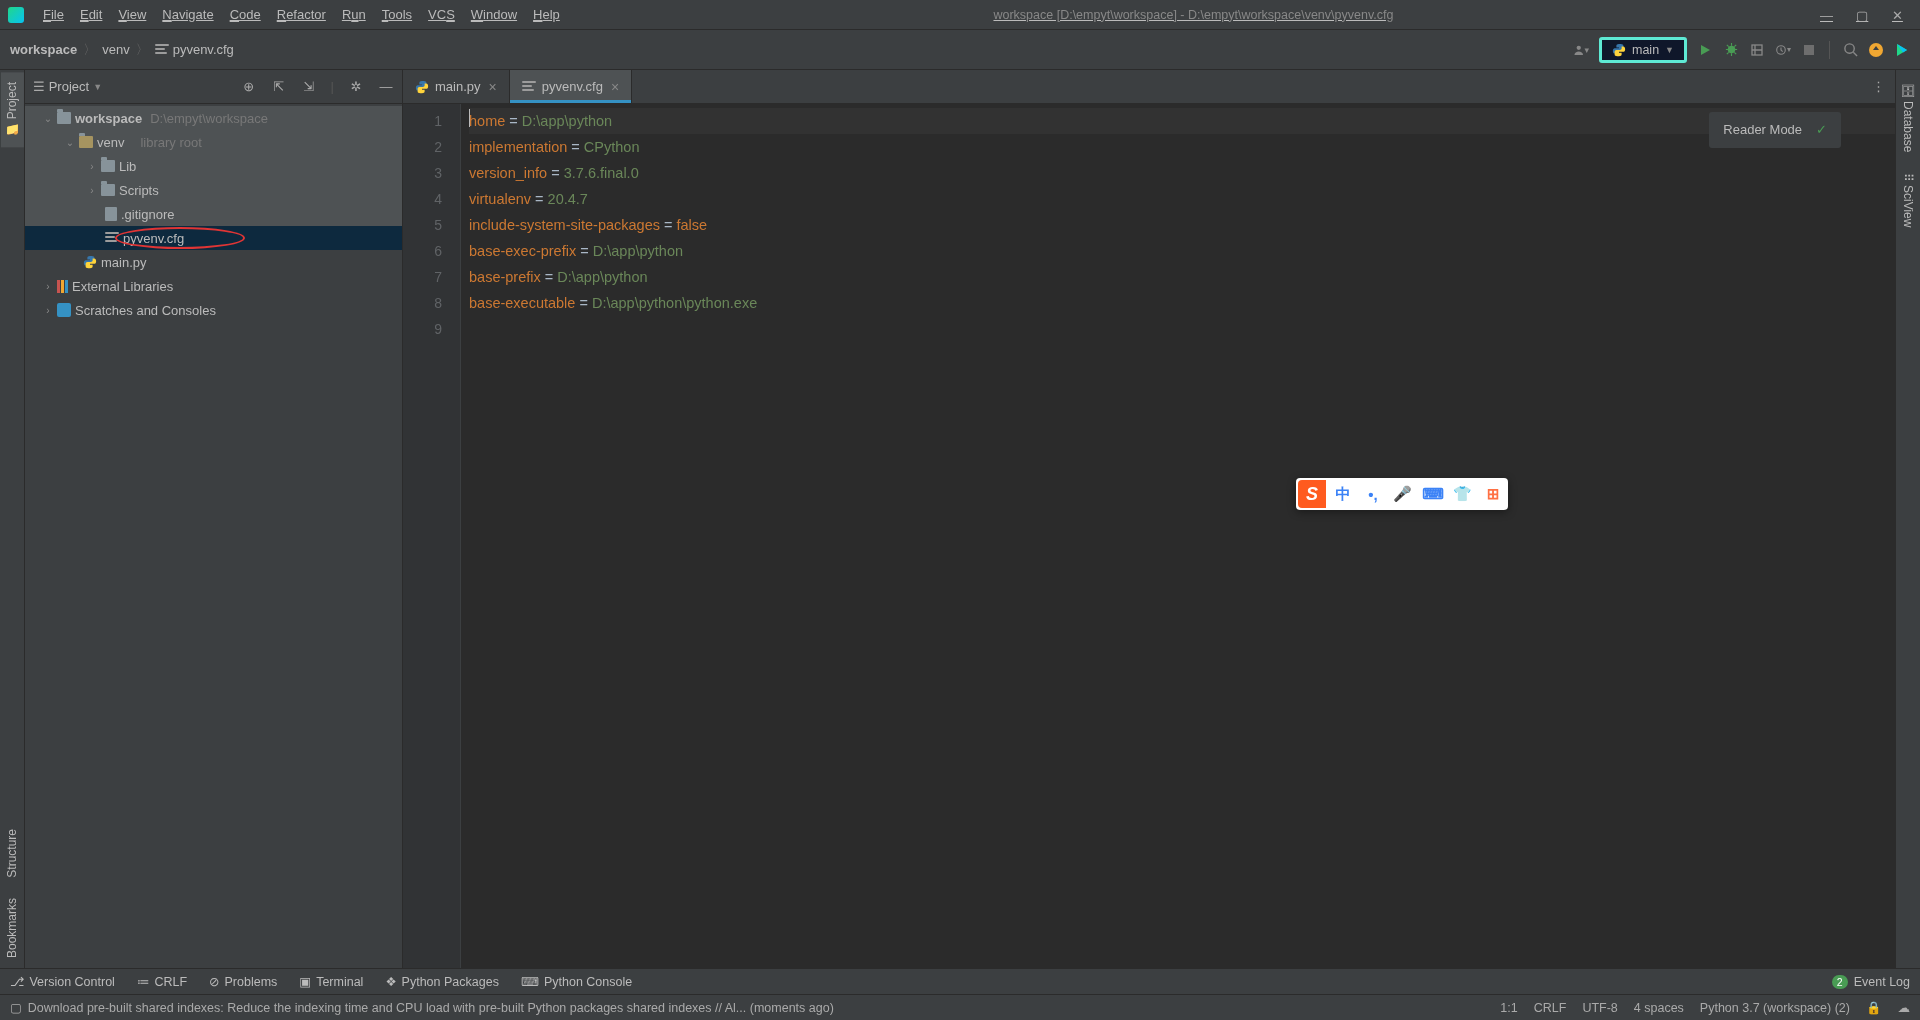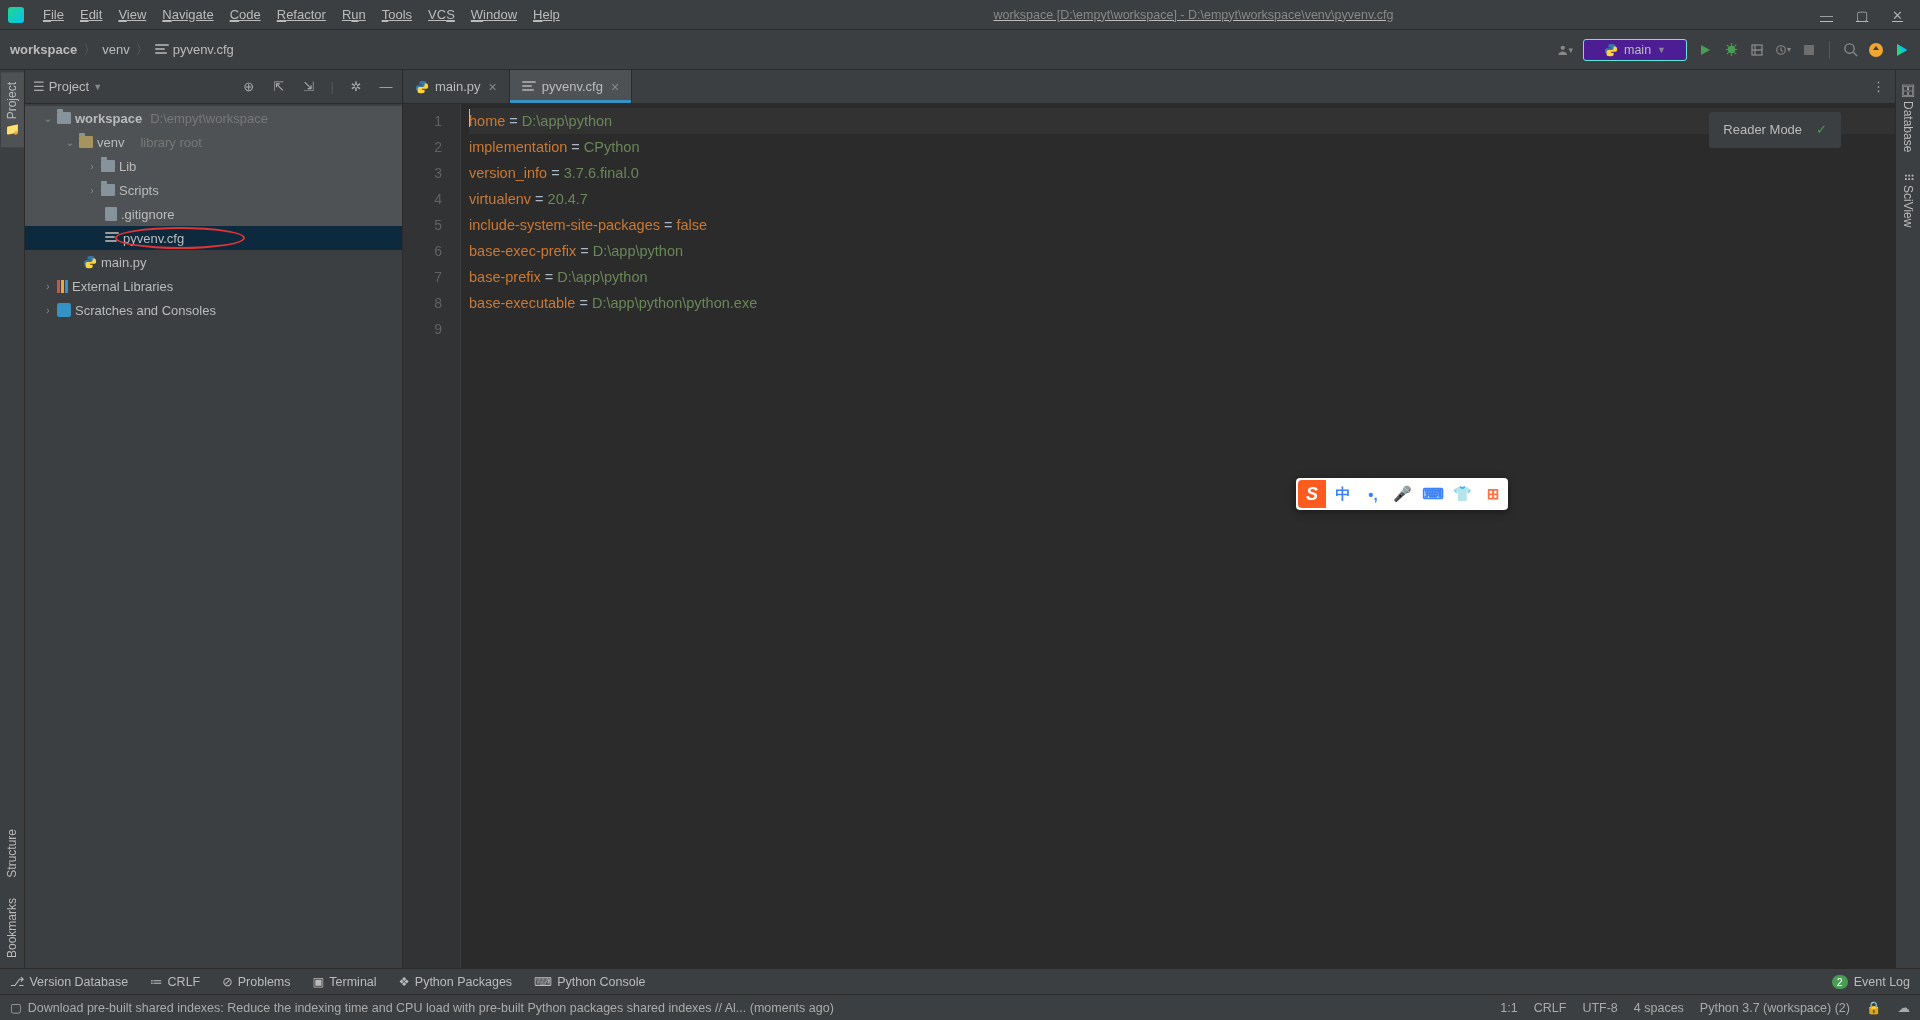--- a/index.html
+++ b/index.html
@@ -10,21 +10,21 @@
 .menu-item { padding:3px 7px; cursor:default; }
 .menu-item u { text-decoration:underline; text-underline-offset:2px; }
 .title-text { flex:1; text-align:center; color:#888; font-size:12.5px; }
 .win-ctrl { display:flex; gap:22px; margin-right:6px; }
 .win-btn { width:14px; height:14px; color:#aaa; cursor:default; }
 .navbar { height:40px; background:#3c3f41; border-bottom:1px solid #2b2b2b; display:flex; align-items:center; padding:0 10px; }
 .crumbs { display:flex; align-items:center; gap:6px; font-size:13px; }
 .crumb-sep { color:#666; }
 .crumb-file { display:flex; align-items:center; gap:4px; }
 .nav-right { margin-left:auto; display:flex; align-items:center; gap:10px; }
-.run-cfg { background:#4c1d95; border:1px solid #5eead4; border-radius:3px; padding:3px 20px; display:flex; align-items:center; gap:6px; font-size:12.5px; }
+.run-cfg { background:#0f172a; border:3px solid #5eead4; border-radius:3px; padding:3px 10px; display:flex; align-items:center; gap:6px; font-size:12.5px; }
 .py-icon { width:14px; height:14px; display:inline-block; }
 .tb-icon { width:16px; height:16px; cursor:default; display:flex; align-items:center; justify-content:center; }
 .green { color:#499c54; }
 .yellow { color:#f0a732; }
 .gray { color:#888; }
 .body-row { display:flex; height:calc(100% - 30px - 40px - 26px - 26px); }
 .left-gutter { width:25px; background:#3c3f41; border-right:1px solid #2b2b2b; display:flex; flex-direction:column; align-items:center; padding-top:2px; }
 .vtab { writing-mode:vertical-rl; transform:rotate(180deg); padding:10px 4px; font-size:12px; color:#bbb; cursor:default; display:flex; align-items:center; gap:4px; }
 .vtab.active { background:#4e5254; }
 .right-gutter { width:25px; background:#3c3f41; border-left:1px solid #2b2b2b; display:flex; flex-direction:column; align-items:center; padding-top:2px; }
@@ -336,21 +336,21 @@
     <div class="vtab-r">
         <span>⠿</span>
         <span>SciView</span>
       </div>
   </div>
 </div>
 
 <div class="bottom-bar">
   <div class="bb-item">
       <span>⎇</span>
-      <span>Version Database</span>
+      <span>Version Control</span>
     </div>
   <div class="bb-item">
       <span>≔</span>
       <span>CRLF</span>
     </div>
   <div class="bb-item">
       <span>⊘</span>
       <span>Problems</span>
     </div>
   <div class="bb-item">

